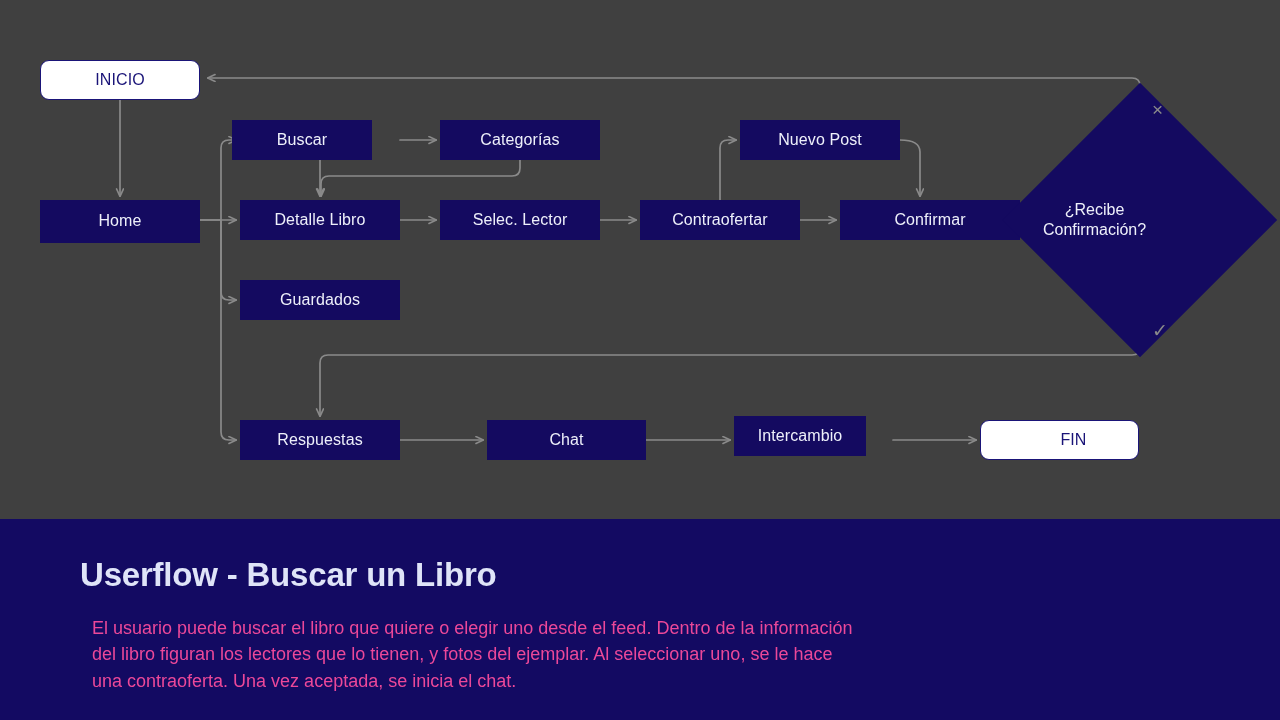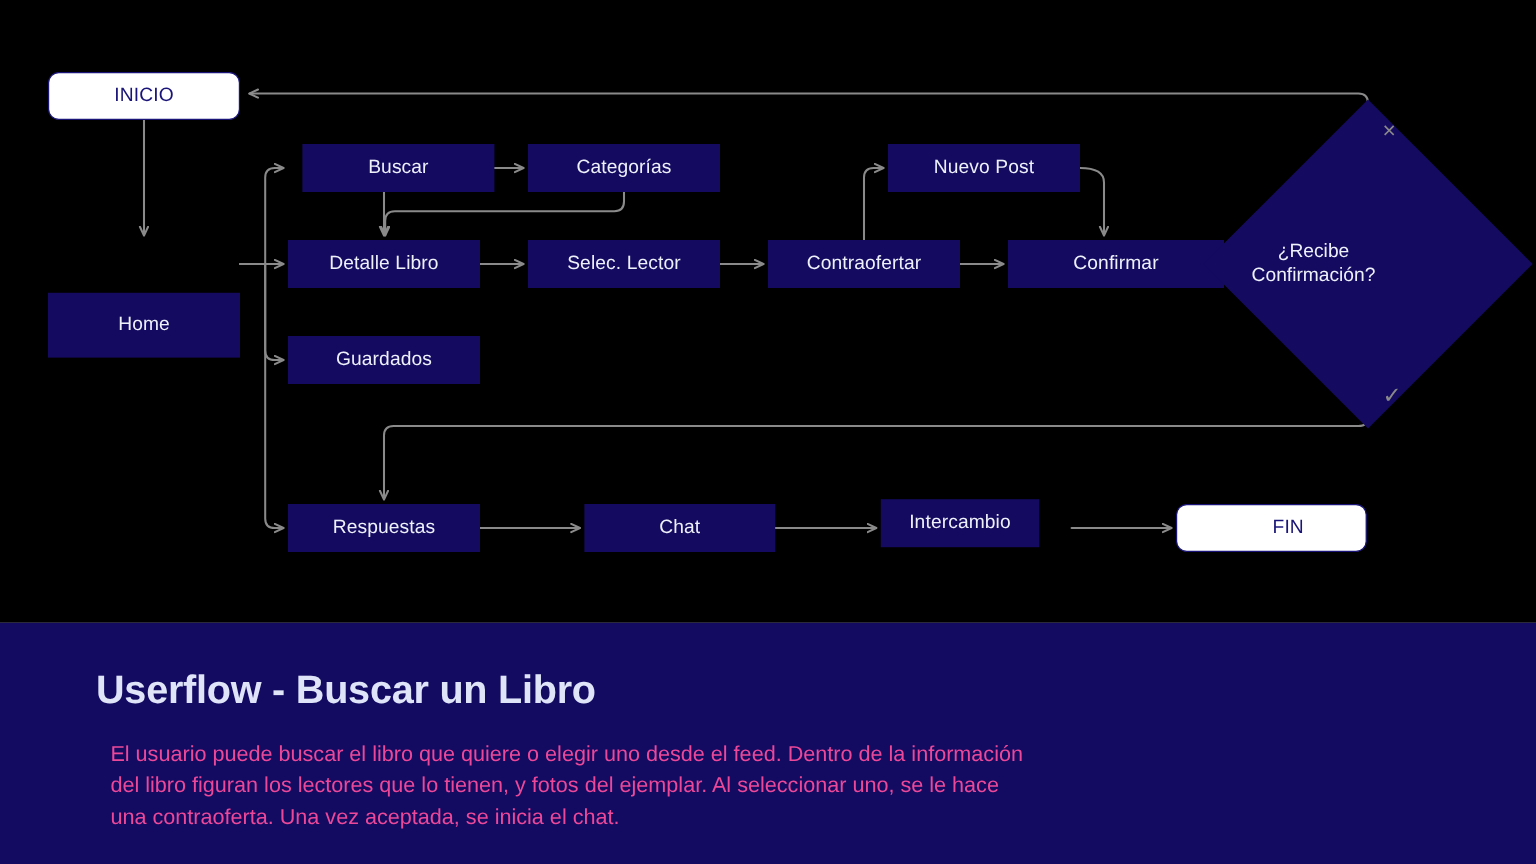--- a/index.html
+++ b/index.html
@@ -18,21 +18,21 @@
     width: 1280px;
     height: 720px;
   }
 
   
   #diagram-area {
     position: absolute;
     left: 0; top: 0;
     width: 1280px;
     height: 519px;
-    background: #000000;
+    background: #404040;
   }
   #connectors {
     position: absolute;
     left: 0; top: 0;
     width: 1280px;
     height: 519px;
   }
 
   .node {
     position: absolute;
@@ -168,25 +168,25 @@
         <path d="M646,440 L730,440"></path>
 
         <path d="M893,440 L976,440"></path>
       </g>
     </svg>
 
     <div class="node terminal" style="left:40px;  top:60px;  width:160px; height:40px;">
       <span>INICIO</span>
     </div>
 
-    <div class="node" style="left:40px;  top:200px; width:160px; height:54px;margin-top:44px;">
+    <div class="node" style="left:40px;  top:200px; width:160px; height:43px;">
       <span>Home</span>
     </div>
 
-    <div class="node" style="left:252px; top:120px; width:160px; height:40px;">
+    <div class="node" style="left:232px; top:120px; width:140px; height:40px;">
       <span>Buscar</span>
     </div>
 
     <div class="node" style="left:440px; top:120px; width:160px; height:40px;">
       <span>Categorías</span>
     </div>
 
     <div class="node" style="left:240px; top:200px; width:160px; height:40px;">
       <span>Detalle Libro</span>
     </div>

